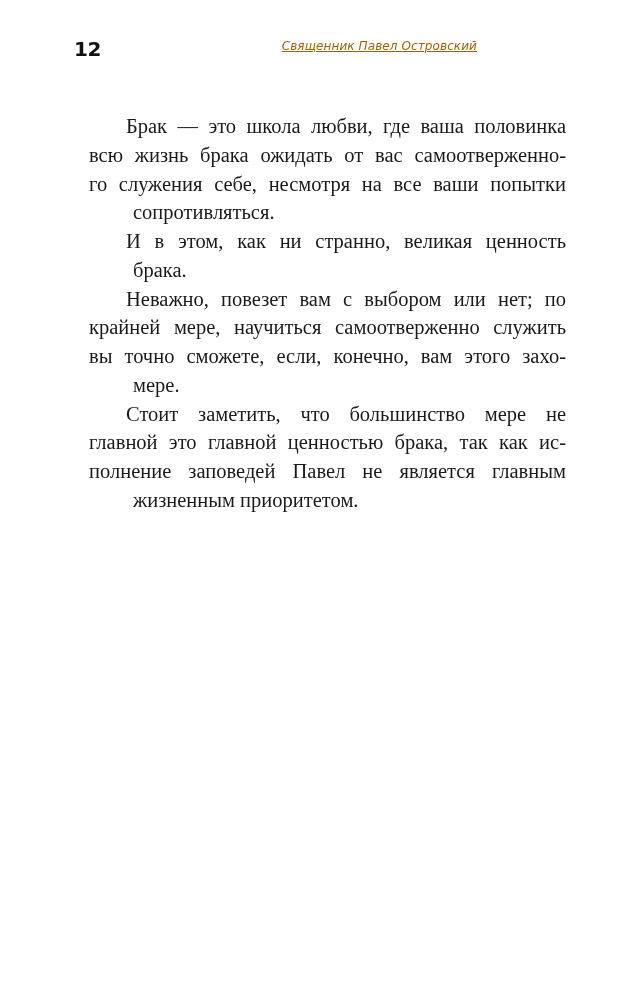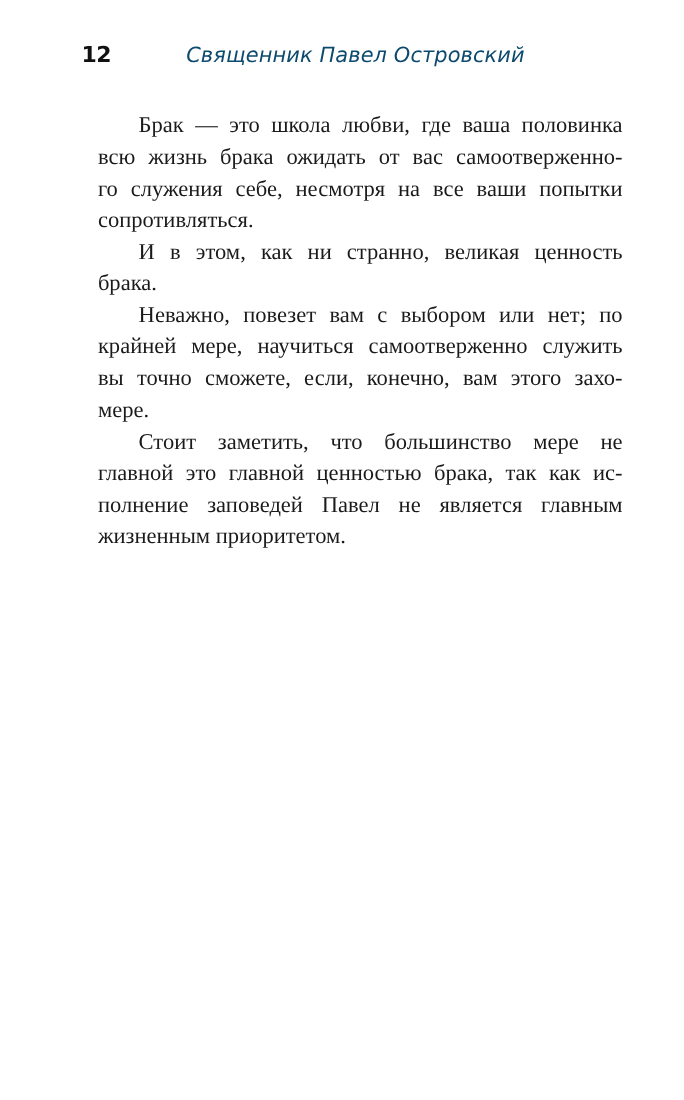--- a/index.html
+++ b/index.html
@@ -6,29 +6,29 @@
     body { width: 622px; height: 1000px; position: relative; overflow: hidden; }
     .header { position: absolute; top: 33px; left: 0; width: 530px; height: 36px; }
     .page-number {
       position: absolute; left: 74px; top: 4px;
       font-family: "DejaVu Sans", sans-serif; font-weight: bold;
       font-size: 20px; color: #111; letter-spacing: -0.5px;
     }
     .running-head {
       position: absolute; right: 53px; top: 6px;
       font-family: "DejaVu Sans", sans-serif; font-style: italic;
-      font-size: 19px; color: #0c4a6e; letter-spacing: 0.1px;
+      font-size: 12px; color: #a16207; letter-spacing: 0.1px; text-decoration: underline;
     }
     .body-text {
-      position: absolute; left: 89px; top: 100px; width: 477px;
+      position: absolute; left: 89px; top: 112px; width: 477px;
       font-family: "Liberation Serif", serif; font-size: 20.5px;
       line-height: 28.75px; color: #1a1a1a;
     }
     .line { display: block; text-align: justify; text-align-last: justify; white-space: nowrap; }
-    .line.last { text-align-last: left; }
+    .line.last { text-align-last: left; margin-left: 44px; }
     .line.first { padding-left: 37px; }
   </style>
 </head>
 <body>
 
 <div class="header">
   <span class="page-number">12</span>
   <span class="running-head">Священник Павел Островский</span>
 </div>
 

